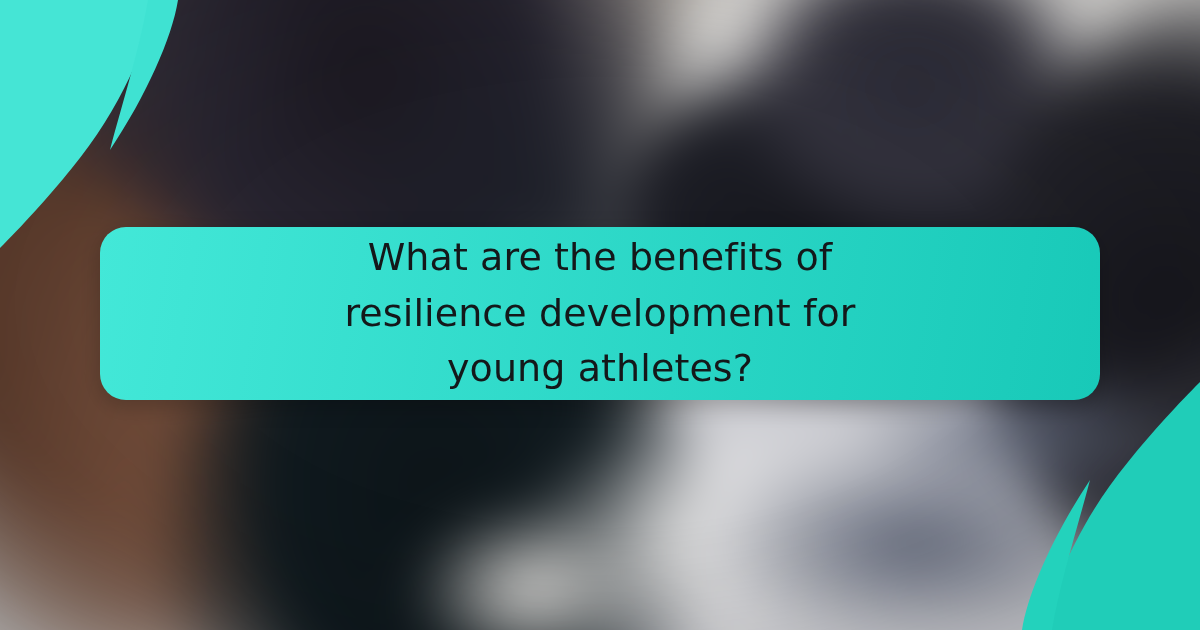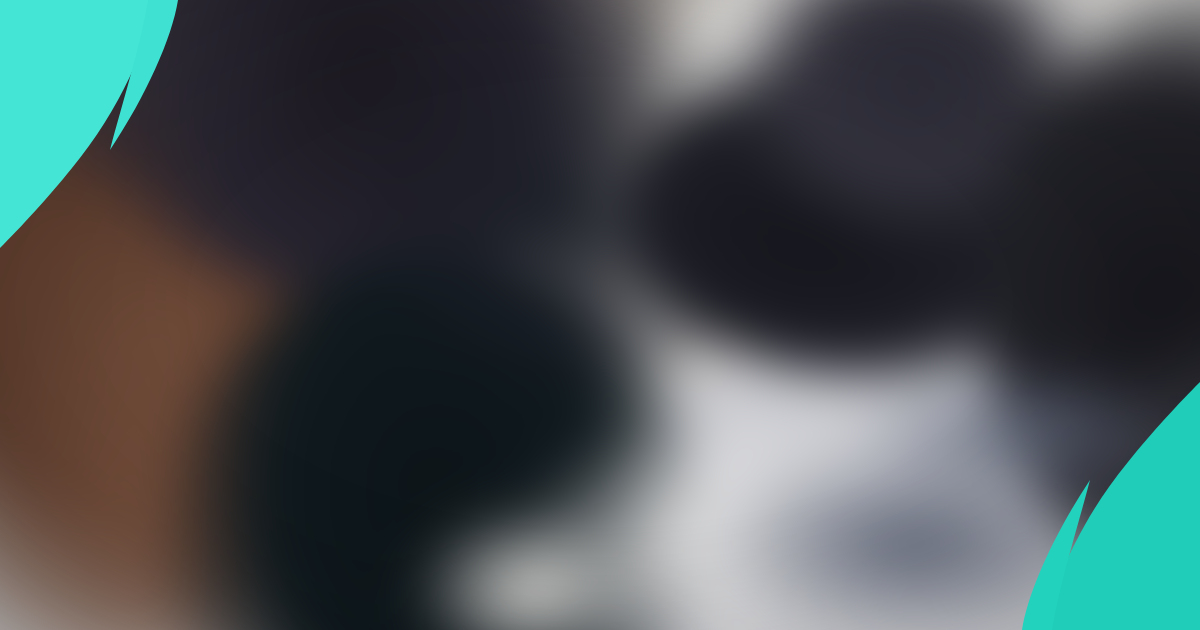--- a/index.html
+++ b/index.html
@@ -245,14 +245,17 @@
     </svg>
   </div>
 
   <div class="corner-deco corner-br">
     <svg viewBox="0 0 300 300" xmlns="http://www.w3.org/2000/svg" aria-hidden="true">
       <path d="M 300 300 L 145 300 C 150 260 180 190 228 132 C 252 102 280 72 300 52 Z" fill="#20CDB8"></path>
       <path d="M 122 300 C 128 262 154 204 190 150 C 178 196 160 252 152 300 Z" fill="#23D2BC"></path>
     </svg>
   </div>
 
+  <div class="question-card" id="question-card" style="background: linear-gradient(100deg, rgb(67, 232, 216) 0%, rgb(24, 201, 184) 100%); border-radius: 26px;">
+    <p class="question-text">What are the benefits of resilience development for young athletes?</p>
+  </div>
 
 </div>
 
 </body></html>

